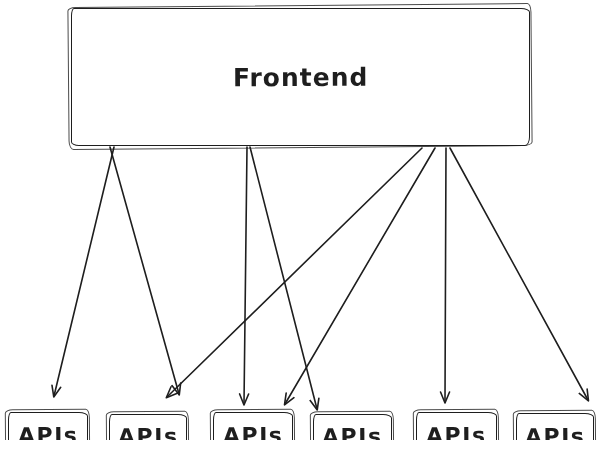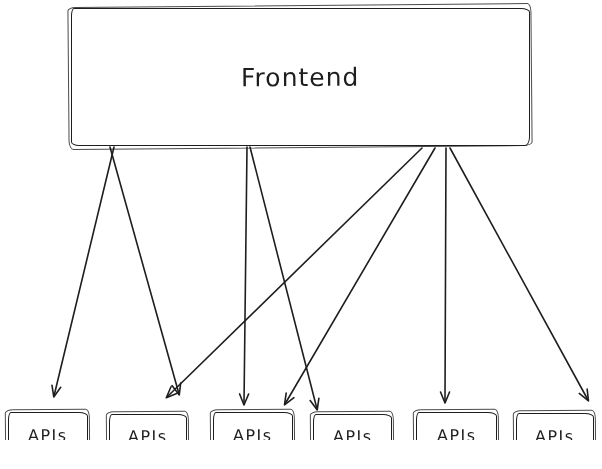--- a/index.html
+++ b/index.html
@@ -4,20 +4,21 @@
 <style>
   html, body { margin: 0; padding: 0; background: #ffffff; }
   .canvas {
     position: relative;
     width: 602px;
     height: 440px;
     background: #ffffff;
     overflow: hidden;
     font-family: "DejaVu Sans", sans-serif;
     color: #1e1e1e;
+    font-weight: bold;
   }
   #edges-svg {
     position: absolute;
     left: 0; top: 0;
     width: 602px; height: 469px;
     pointer-events: none;
   }
   .node {
     position: absolute;
     display: flex;
@@ -38,21 +39,21 @@
     transform: rotate(-0.5deg);
     pointer-events: none;
   }
   .node-frontend {
     left: 71px; top: 8px;
     width: 459px; height: 138px;
     font-size: 25px;
     letter-spacing: 1px;
   }
   .node-api {
-    font-size: 16px;
+    font-size: 22px;
     letter-spacing: 1.5px;
   }
   .node-api-1 { left: 8px;   top: 412px; width: 80px; height: 46px; }
   .node-api-2 { left: 109px; top: 414px; width: 78px; height: 44px; }
   .node-api-3 { left: 213px; top: 412px; width: 80px; height: 47px; }
   .node-api-4 { left: 313px; top: 414px; width: 79px; height: 44px; }
   .node-api-5 { left: 416px; top: 412px; width: 81px; height: 46px; }
   .node-api-6 { left: 516px; top: 413px; width: 78px; height: 46px; }
   .node-label { position: relative; transform: rotate(-0.3deg); }
 </style>

